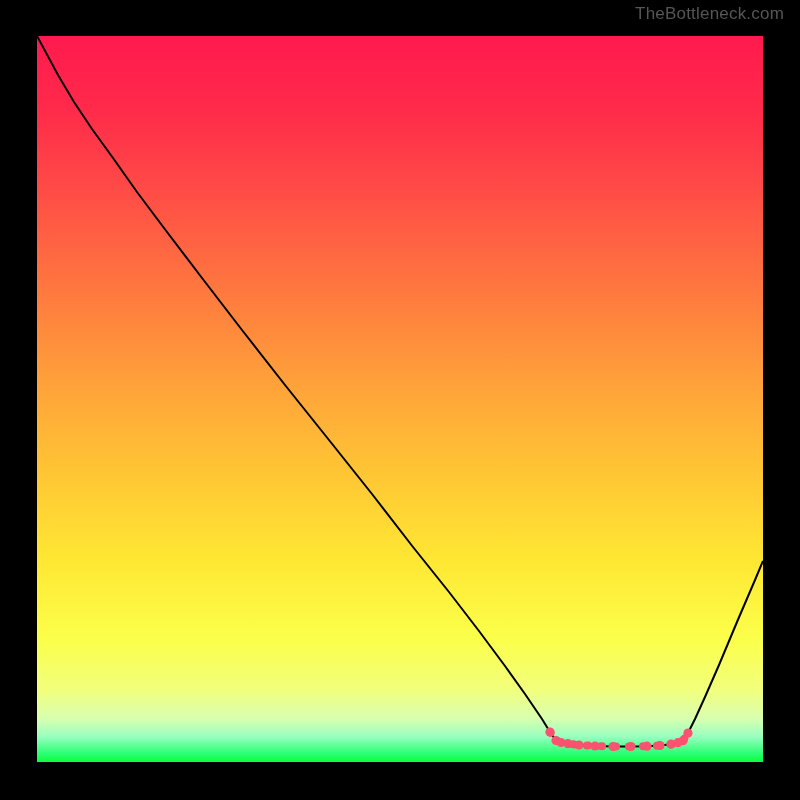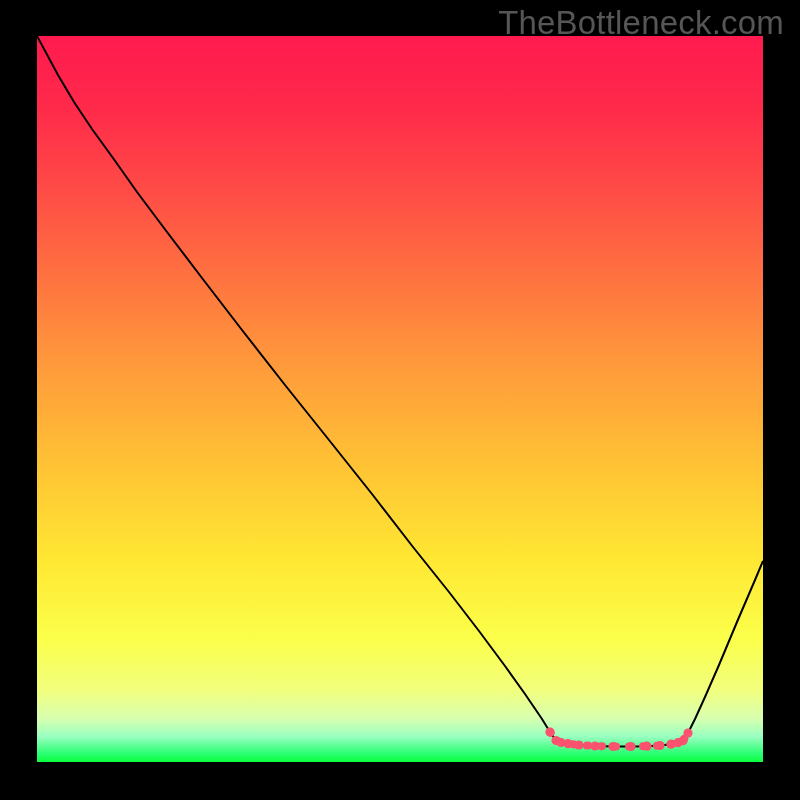--- a/index.html
+++ b/index.html
@@ -14,21 +14,21 @@
     position: relative;
     width: 800px;
     height: 800px;
     background: #000000;
   }
   .watermark {
     position: absolute;
     top: 4px;
     right: 16px;
     font-family: Arial, Helvetica, sans-serif;
-    font-size: 33px;
+    font-size: 17px;
     font-weight: 500;
     color: #565656;
     letter-spacing: 0.2px;
   }
   .plot-wrap {
     position: absolute;
     left: 37px;
     top: 36px;
     width: 726px;
     height: 726px;

